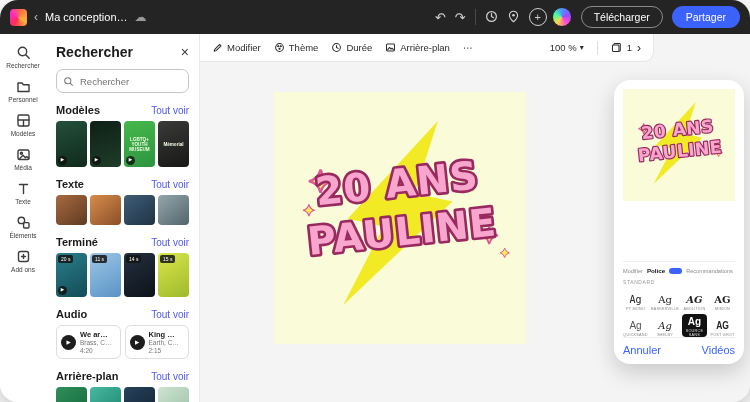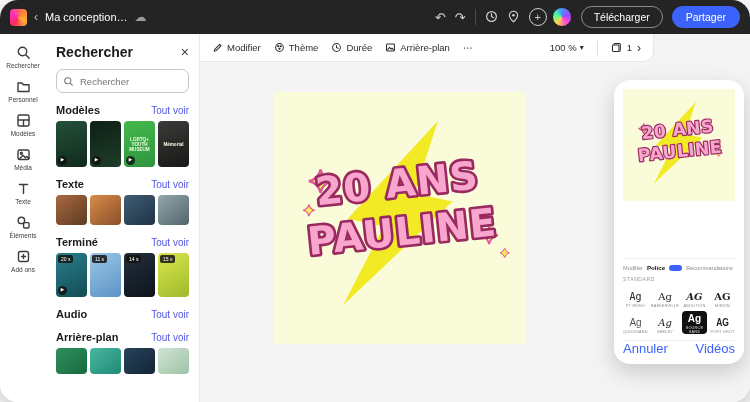--- a/index.html
+++ b/index.html
@@ -95,21 +95,21 @@
   .fcell.sel{background:#111;}
   .fcell.sel .fsample{color:#fff;font-weight:bold;}
   .fcell.sel .fname{color:#ddd;}
   .f0{font-family:"DejaVu Sans Mono",monospace;}
   .f1{font-family:"DejaVu Serif",serif;}
   .f2{font-family:"DejaVu Serif",serif;font-style:italic;font-weight:bold;}
   .f3{font-family:"DejaVu Serif",serif;font-weight:bold;}
   .f4{color:#555;}
   .f5{font-family:"DejaVu Serif",serif;font-style:italic;}
   .f7{font-weight:bold;transform:scaleX(.85);}
-  .pactions{display:flex;justify-content:space-between;border-top:1px solid #eee;margin-top:6px;font-size:13px;color:#3b63fb;}
+  .pactions{display:flex;justify-content:space-between;border-top:1px solid #eee;padding-top:6px;font-size:11px;color:#3b63fb;}
   .pactions span{cursor:pointer;}
 </style>
 </head>
 <body>
 
 <div class="app">
 
   <header class="topbar">
     <div class="tb-left">
       <span class="logo"></span>
@@ -255,20 +255,38 @@
           </div>
         <div class="th" style="background: linear-gradient(150deg, rgb(217, 230, 76), rgb(159, 186, 44));">
             <span class="badge-dur">15 s</span>
           </div>
       </div>
 
       <div class="sec">
         <span class="sec-title">Audio</span>
         <span class="see-all">Tout voir</span>
       </div>
+      <div class="audio-row">
+        <div class="audio-card">
+          <span class="play-btn">▶</span>
+          <div class="audio-meta">
+            <div class="audio-title">We ar…</div>
+            <div class="audio-sub">Brass, C…</div>
+            <div class="audio-dur">4:20</div>
+          </div>
+        </div>
+        <div class="audio-card">
+          <span class="play-btn">▶</span>
+          <div class="audio-meta">
+            <div class="audio-title">King …</div>
+            <div class="audio-sub">Earth, C…</div>
+            <div class="audio-dur">2:15</div>
+          </div>
+        </div>
+      </div>
 
       <div class="sec">
         <span class="sec-title">Arrière-plan</span>
         <span class="see-all">Tout voir</span>
       </div>
       <div class="row row-bg">
         <div class="th" style="background: linear-gradient(140deg, rgb(47, 143, 91), rgb(23, 107, 63));"></div>
         <div class="th" style="background: linear-gradient(140deg, rgb(73, 184, 160), rgb(31, 138, 116));"></div>
         <div class="th" style="background: linear-gradient(140deg, rgb(39, 66, 92), rgb(20, 38, 54));"></div>
         <div class="th" style="background: linear-gradient(140deg, rgb(207, 227, 210), rgb(159, 196, 168));"></div>

